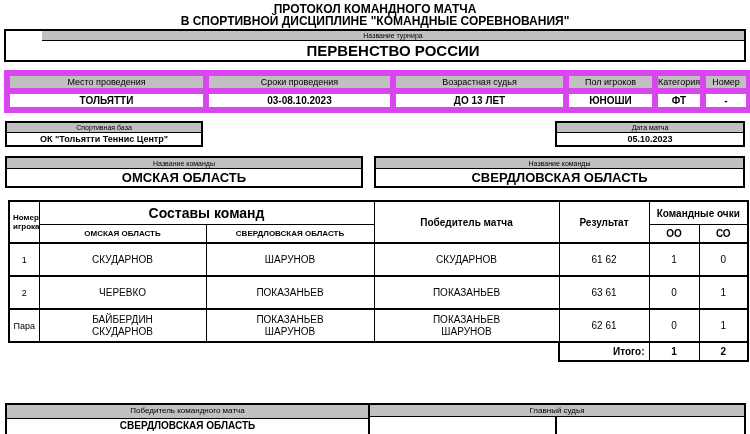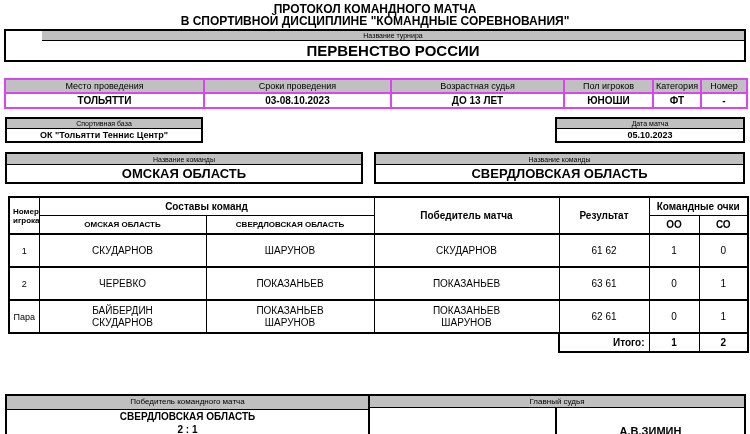--- a/index.html
+++ b/index.html
@@ -7,27 +7,27 @@
   body { font-family: "Liberation Sans", "DejaVu Sans", sans-serif; }
   .doc { width: 750px; height: 434px; position: relative; overflow: hidden; }
 
   .doc-title { text-align: center; padding-top: 3px; font-weight: bold; font-size: 12px; line-height: 12px; }
 
   .box { border: 2px solid #000; background: #fff; }
   .gray-bar { background: #c0c0c0; border-bottom: 1px solid #000; text-align: center; }
   .bt { border-top: 1px solid #000; }
   .box-value { text-align: center; font-weight: bold; }
 
-  .tournament { margin: 2px 4px 16px 4px; padding-left: 36px; }
+  .tournament { margin: 2px 4px 8px 4px; padding-left: 36px; }
   .tournament .gray-bar { font-size: 7px; line-height: 10px; height: 10px; }
   .tournament .box-value { font-size: 15px; line-height: 19px; height: 19px; }
 
   table { border-collapse: collapse; table-layout: fixed; }
   .info-table { margin: 5px 0 0 4px; border: 2px solid #000; width: 742px; }
-  .info-table td { border: 2px solid #d946ef; text-align: center; overflow: hidden; }
+  .info-table td { border: 6px solid #d946ef; text-align: center; overflow: hidden; }
   .info-head td { background: #c0c0c0; font-size: 9px; height: 12px; line-height: 12px; }
   .info-vals td { font-weight: bold; font-size: 10px; height: 13px; line-height: 13px; }
 
   .row { display: flex; }
   .venue-row { margin: 8px 5px 0 5px; justify-content: space-between; }
   .venue-box { width: 198px; }
   .date-box { width: 190px; }
   .venue-box .gray-bar, .date-box .gray-bar { font-size: 7px; line-height: 10px; height: 10px; }
   .venue-box .box-value, .date-box .box-value { font-size: 9px; line-height: 12px; height: 12px; }
 
@@ -40,21 +40,21 @@
   .results { margin: 12px 0 0 8px; width: 739px; }
   .results th, .results td { border: 1px solid #000; text-align: center; vertical-align: middle; padding: 3px; overflow: hidden; }
   .results .b-top { border-top: 2px solid #000; }
   .results .b-left { border-left: 2px solid #000; }
   .results .b-right { border-right: 2px solid #000; }
   .results .b-bottom { border-bottom: 2px solid #000; }
   .results .no-border { border: none; background: transparent; }
   .hrow1 th { height: 16px; }
   .hrow2 th { height: 17px; }
   .num-h { font-size: 8px; line-height: 9px; font-weight: bold; }
-  .lineups-h { font-size: 10px; font-weight: bold; }
+  .lineups-h { font-size: 14px; font-weight: bold; }
   .team-h { font-size: 8px; font-weight: bold; }
   .col-h { font-size: 10px; font-weight: bold; }
   .drow td { height: 33px; font-size: 10px; font-weight: normal; }
   .drow .num-cell { font-size: 9px; }
   .pre { white-space: pre-line; line-height: 12px; }
   .trow td { height: 18px; font-weight: bold; font-size: 10px; }
   .total-label { text-align: right !important; padding-right: 4px !important; }
 
   .footer-row { margin: 41px 0 0 5px; }
   .footer-left { width: 365px; height: 57px; }

